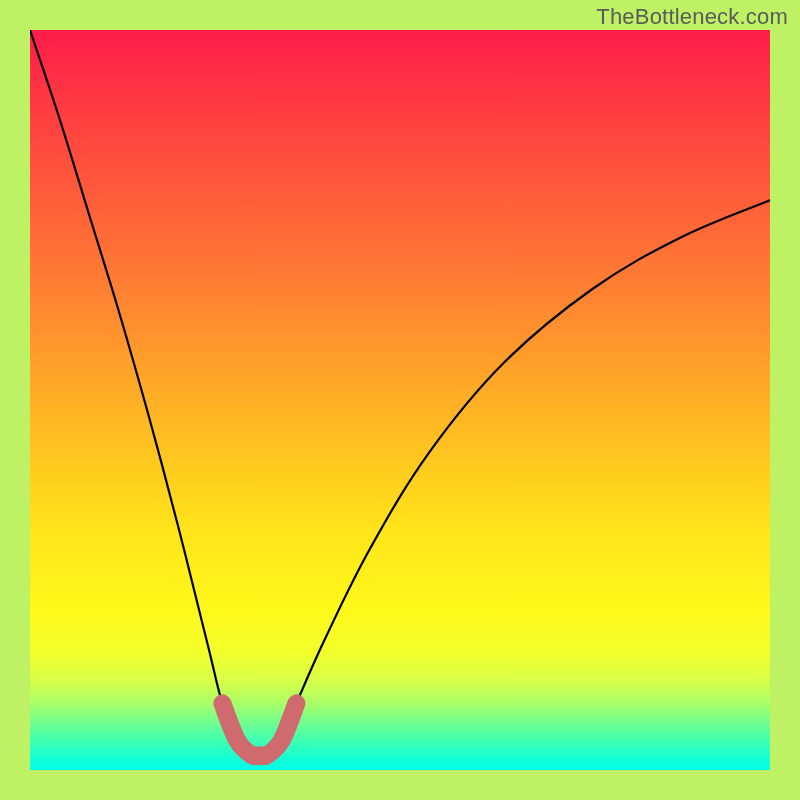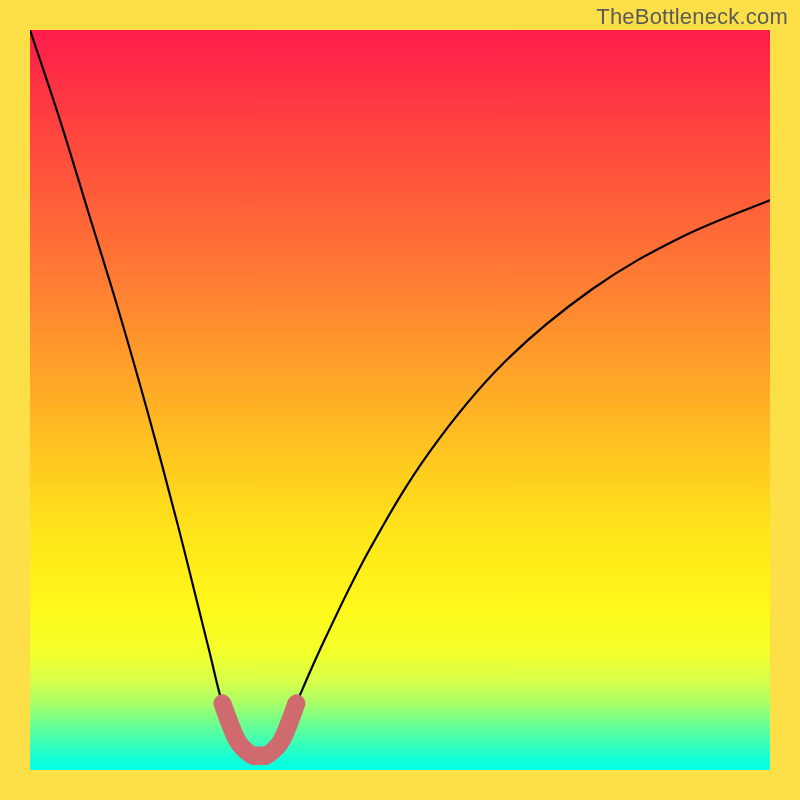--- a/index.html
+++ b/index.html
@@ -8,21 +8,21 @@
     width: 800px;
     height: 800px;
     background: #000;
     font-family: Arial, Helvetica, sans-serif;
     overflow: hidden;
   }
   .outer {
     position: relative;
     width: 800px;
     height: 800px;
-    background: #fde047;
+    background: #bef264;
   }
   .watermark {
     position: absolute;
     top: 4px;
     right: 12px;
     color: #5b5b5b;
     font-size: 22px;
     font-weight: 500;
     letter-spacing: 0.2px;
     user-select: none;

